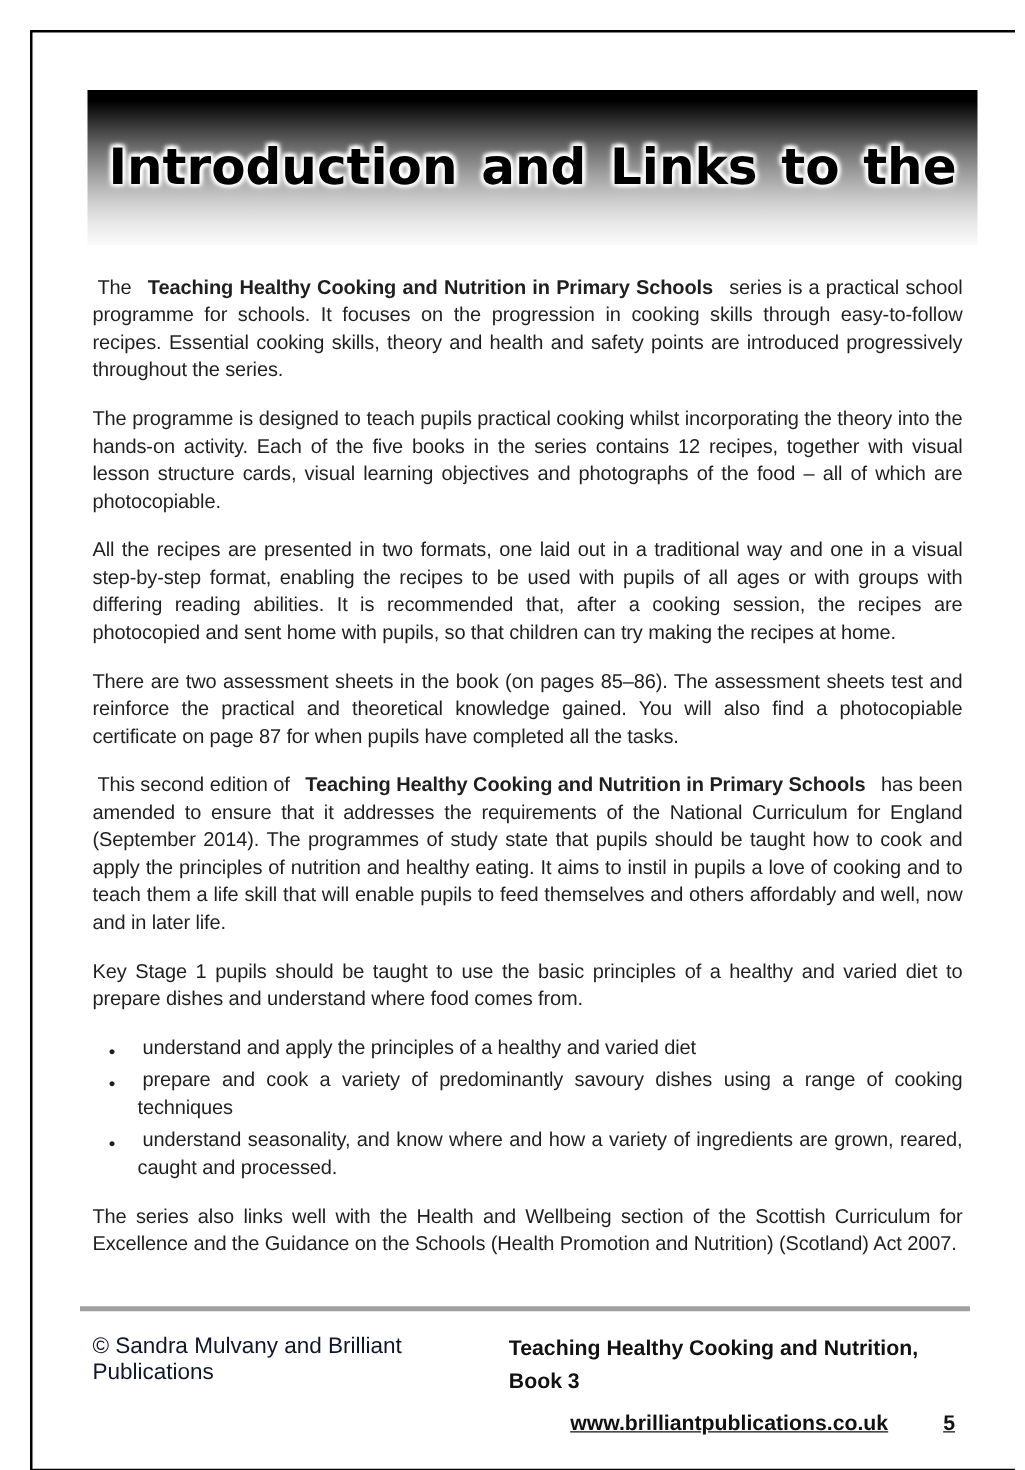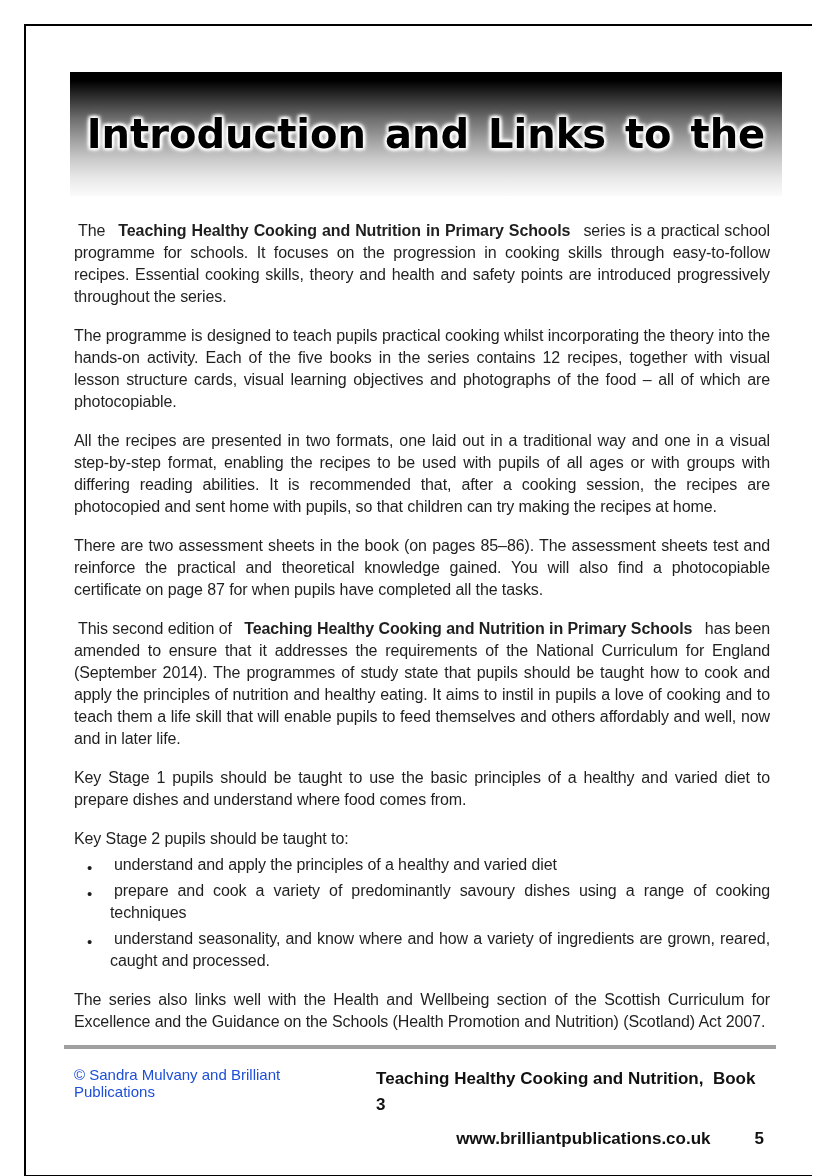--- a/index.html
+++ b/index.html
@@ -92,37 +92,38 @@
     height: 4px;
     background: #a0a0a0;
     margin-bottom: 9px;
   }
   .footer-row {
     display: flex;
     justify-content: space-between;
     align-items: flex-start;
   }
   .footer-left {
-    font-size: 15px;
-    color: #1d4ed8;
+    font-size: 18px;
+    color: #0f172a;
     padding-top: 4px;
     padding-left: 6px;
   }
   .footer-right {
     text-align: left;
     font-weight: 700;
     font-size: 17px;
     line-height: 26px;
     color: #111111;
   }
   .footer-right-line2 {
     display: flex;
     justify-content: flex-end;
     align-items: baseline;
     gap: 36px;
+    text-decoration: underline;
   }
 </style>
 </head>
 <body>
 
 <div class="page">
   <div class="page-border"></div>
 
   <div class="content">
 
@@ -137,21 +138,20 @@
       <p>The programme is designed to teach pupils practical cooking whilst incorporating the theory into the hands-on activity. Each of the five books in the series contains 12 recipes, together with visual lesson structure cards, visual learning objectives and photographs of the food – all of which are photocopiable.</p>
 
       <p>All the recipes are presented in two formats, one laid out in a traditional way and one in a visual step-by-step format, enabling the recipes to be used with pupils of all ages or with groups with differing reading abilities. It is recommended that, after a cooking session, the recipes are photocopied and sent home with pupils, so that children can try making the recipes at home.</p>
 
       <p>There are two assessment sheets in the book (on pages 85–86). The assessment sheets test and reinforce the practical and theoretical knowledge gained. You will also find a photocopiable certificate on page 87 for when pupils have completed all the tasks.</p>
 
       <p><span>This second edition of </span><strong class="series">Teaching Healthy Cooking and Nutrition in Primary Schools</strong><span> has been amended to ensure that it addresses the requirements of the National Curriculum for England (September 2014). The programmes of study state that pupils should be taught how to cook and apply the principles of nutrition and healthy eating. It aims to instil in pupils a love of cooking and to teach them a life skill that will enable pupils to feed themselves and others affordably and well, now and in later life.</span></p>
 
       <p>Key Stage 1 pupils should be taught to use the basic principles of a healthy and varied diet to prepare dishes and understand where food comes from.</p>
 
-      <p style="margin-bottom:0">Key Stage 2 pupils should be taught to:</p>
 
       <ul class="ks2-list">
         <li>
           <span class="bullet">•</span>
           <span>understand and apply the principles of a healthy and varied diet</span>
         </li>
         <li>
           <span class="bullet">•</span>
           <span>prepare and cook a variety of predominantly savoury dishes using a range of cooking techniques</span>
         </li>

